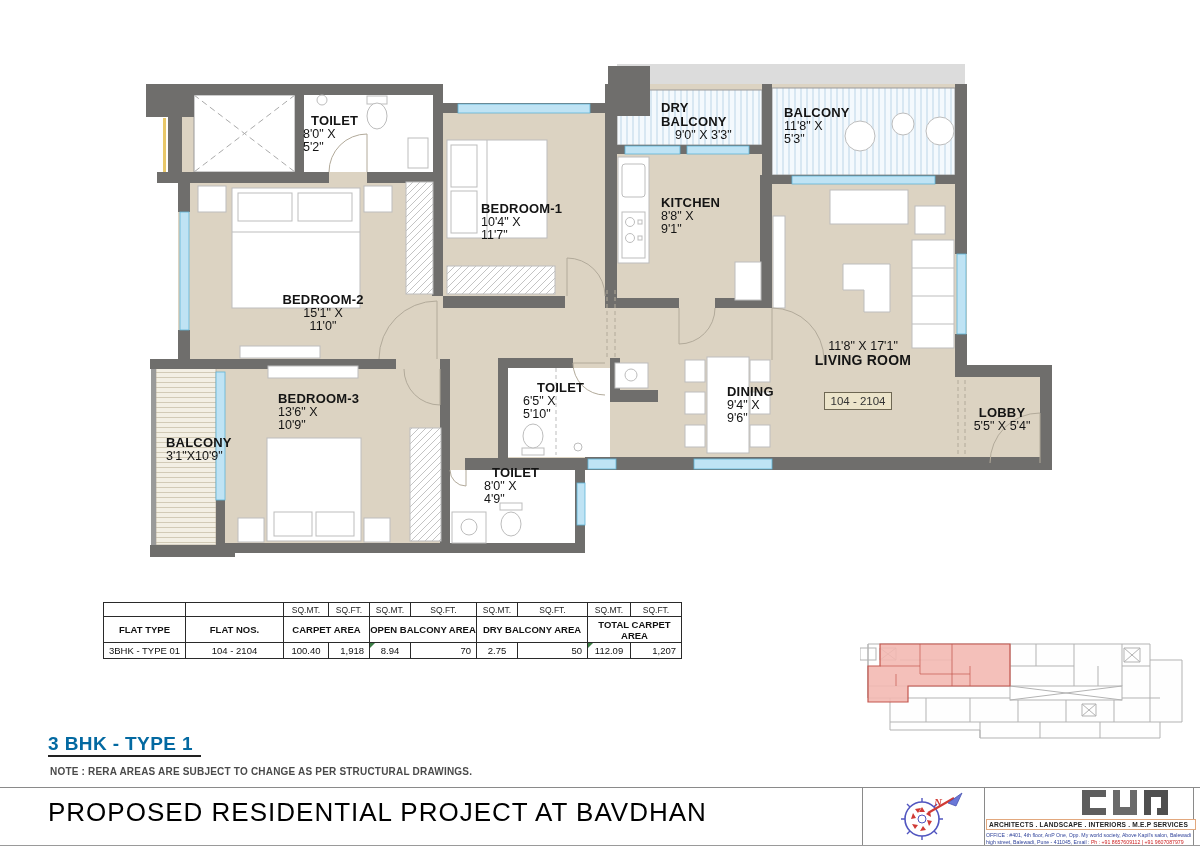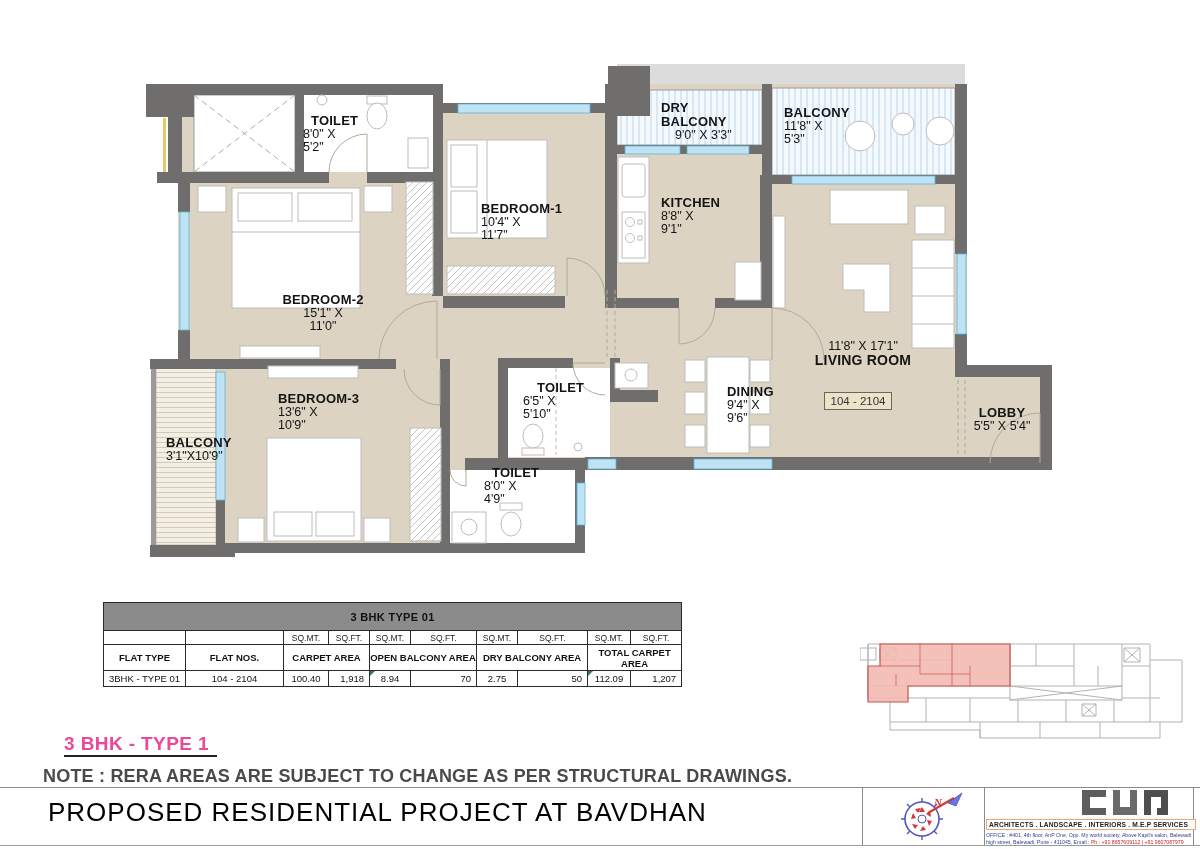--- a/index.html
+++ b/index.html
@@ -18,23 +18,23 @@
   #area-table{position:absolute;left:103px;top:602px;width:578px;border-collapse:collapse;
     table-layout:fixed;color:#111;}
   #area-table td{border:1px solid #2a2a2a;text-align:center;overflow:hidden;padding:0;}
   #area-table .ttl{background:#8b8b8b;font-weight:bold;font-size:11px;height:27px;letter-spacing:.3px;}
   #area-table .hdr{font-weight:bold;font-size:9.5px;height:25px;}
   #area-table .sub{font-size:8.5px;height:13px;color:#222;}
   #area-table .dat{font-size:9.5px;height:15px;position:relative;}
   #area-table .rt{text-align:right;padding-right:5px;}
   .flag{position:absolute;left:0;top:0;width:0;height:0;border-top:5px solid #3a7d44;border-right:5px solid transparent;}
   
-  #type-title{position:absolute;left:64px;top:733px;font-size:19px;font-weight:bold;color:#ec4899;
+  #type-title{position:absolute;left:48px;top:733px;font-size:19px;font-weight:bold;color:#0369a1;
     border-bottom:2px solid #222;padding-right:8px;letter-spacing:.4px;}
-  #note-line{position:absolute;left:43px;top:766px;font-size:18px;font-weight:bold;color:#4a4a4a;letter-spacing:.2px;}
+  #note-line{position:absolute;left:50px;top:766px;font-size:10px;font-weight:bold;color:#4a4a4a;letter-spacing:.2px;}
   
   .hline{position:absolute;left:0;width:1200px;height:0;border-top:1px solid #8a8a8a;}
   .vline{position:absolute;top:787px;height:58px;width:0;border-left:1px solid #8a8a8a;}
   #project-title{position:absolute;left:48px;top:797px;font-size:26px;color:#000000;letter-spacing:1px;}
   #services-line{position:absolute;left:986px;top:819px;width:204px;border:1px solid #e2a87e;
     font-size:6.6px;font-weight:bold;color:#222;letter-spacing:.2px;padding:1px 2px;background:#fff;}
   .addr{position:absolute;left:986px;font-size:5.2px;color:#31449b;width:206px;line-height:1.25;}
   .addr .red{color:#c22;}
   #keyplan-svg,#compass-svg,#logo-svg{position:absolute;}
 </style>
@@ -305,23 +305,20 @@
         <col style="width:45px">
         <col style="width:41px">
     <col style="width:41px">
         <col style="width:66px">
         <col style="width:41px">
         <col style="width:70px">
     <col style="width:43px">
         <col style="width:51px">
   </colgroup>
   <tbody>
-        <tr>
-          <td class="ttl" colspan="10">3 BHK TYPE 01</td>
-        </tr>
   <tr>
     <td class="sub"></td>
           <td class="sub"></td>
     <td class="sub">SQ.MT.</td>
     <td class="sub">SQ.FT.</td>
     <td class="sub">SQ.MT.</td>
     <td class="sub">SQ.FT.</td>
     <td class="sub">SQ.MT.</td>
     <td class="sub">SQ.FT.</td>
     <td class="sub">SQ.MT.</td>

